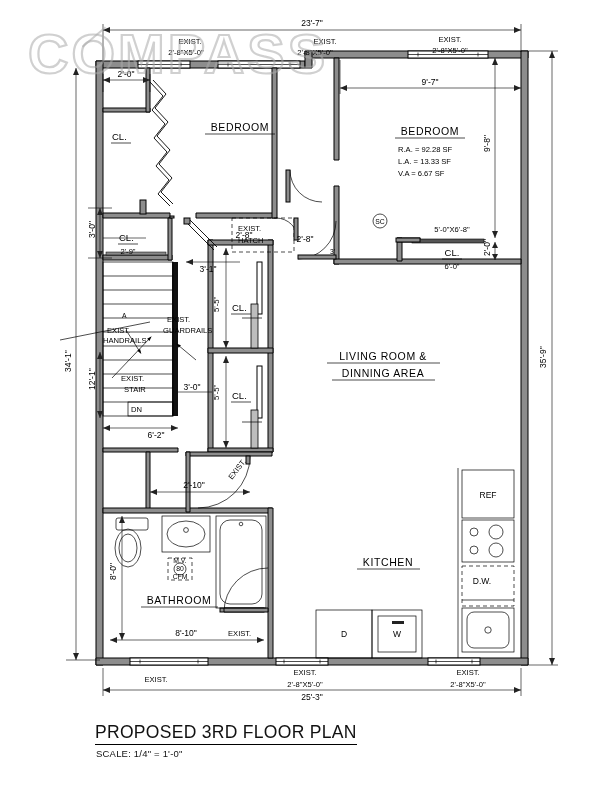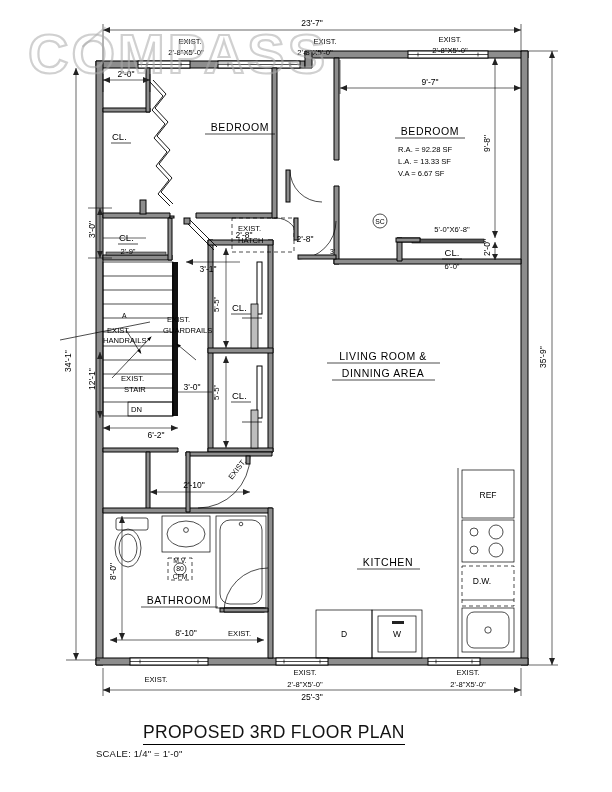--- a/index.html
+++ b/index.html
@@ -8,21 +8,21 @@
   #sheet{position:absolute;inset:0;}
   svg{position:absolute;top:0;left:0;}
   .wm{position:absolute;left:28px;top:18px;width:330px;height:72px;
       font-family:Liberation Sans, sans-serif;font-size:56px;font-weight:700;
       letter-spacing:3px;color:transparent;-webkit-text-stroke:2.2px rgba(170,170,170,.55);
       pointer-events:none;white-space:nowrap;line-height:72px;}
   .wm span.slash{position:relative;}
   .wm span.slash:after{content:"";position:absolute;left:8px;top:14px;width:30px;height:2px;
       background:rgba(170,170,170,.55);transform:rotate(-40deg);}
   .ttl{position:absolute;left:95px;top:722px;font-size:17.5px;letter-spacing:.3px;
-       border-bottom:1.6px solid #000;padding-bottom:1px;white-space:nowrap;margin-left:48px;}
+       border-bottom:1.6px solid #000;padding-bottom:1px;white-space:nowrap;}
   .scl{position:absolute;left:96px;top:748px;font-size:9.5px;letter-spacing:.2px;white-space:nowrap;}
 </style>
 </head>
 <body>
 
 <div id="sheet">
 
 <svg width="612" height="792" viewBox="0 0 612 792">
   <defs>
     <style>

